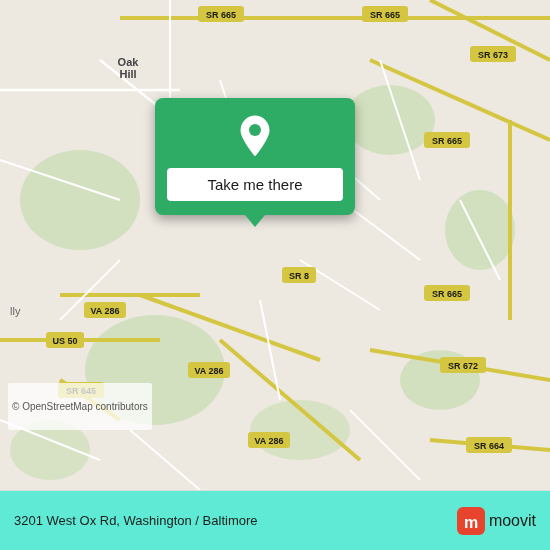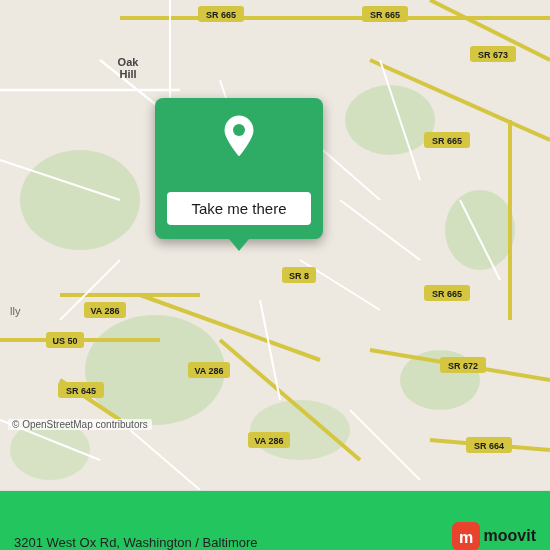--- a/index.html
+++ b/index.html
@@ -25,30 +25,29 @@
       position: absolute;
       top: 0; left: 0;
       width: 100%; height: 100%;
     }
 
     
     #popup-card {
       position: absolute;
       top: 98px;
       left: 155px;
-      width: 168px;
+      width: 200px;
       background: #2eac66;
       border-radius: 8px;
       display: flex;
       flex-direction: column;
       align-items: center;
       padding: 16px 12px 14px;
       box-shadow: 0 4px 12px rgba(0,0,0,0.35);
       z-index: 10;
-      gap: 24px;
     }
 
     #popup-card::after {
       content: '';
       position: absolute;
       bottom: -12px;
       left: 50%;
       transform: translateX(-50%);
       width: 0; height: 0;
       border-left: 10px solid transparent;
@@ -75,23 +74,23 @@
       font-weight: 500;
       cursor: pointer;
       width: 100%;
       text-align: center;
     }
 
     
     #bottom-bar {
       width: 550px;
       height: 60px;
-      background: #22c55e;
-      display: flex;
-      align-items: flex-end;
+      background: #5eead4;
+      display: flex;
+      align-items: center;
       justify-content: space-between;
       padding: 0 14px;
       border-top: 1px solid #ddd;
     }
 
     #address-text {
       font-size: 13px;
       color: #222;
       flex: 1;
     }
@@ -102,32 +101,32 @@
       gap: 4px;
     }
 
     #moovit-icon {
       width: 28px;
       height: 28px;
     }
 
     #moovit-name {
       font-size: 16px;
-      font-weight: bold;
+      font-weight: normal;
       color: #1a1a1a;
     }
 
     #osm-credit {
       position: absolute;
       bottom: 60px;
       left: 8px;
       font-size: 10px;
       color: #555;
       background: rgba(255,255,255,0.75);
-      padding: 0 4px;
+      padding: 18px 4px;
       border-radius: 2px;
       z-index: 5;
     }
   </style>
 </head>
 <body>
 
 <div id="map-container">
   <svg id="map-svg" viewBox="0 0 550 490" xmlns="http://www.w3.org/2000/svg">
 

